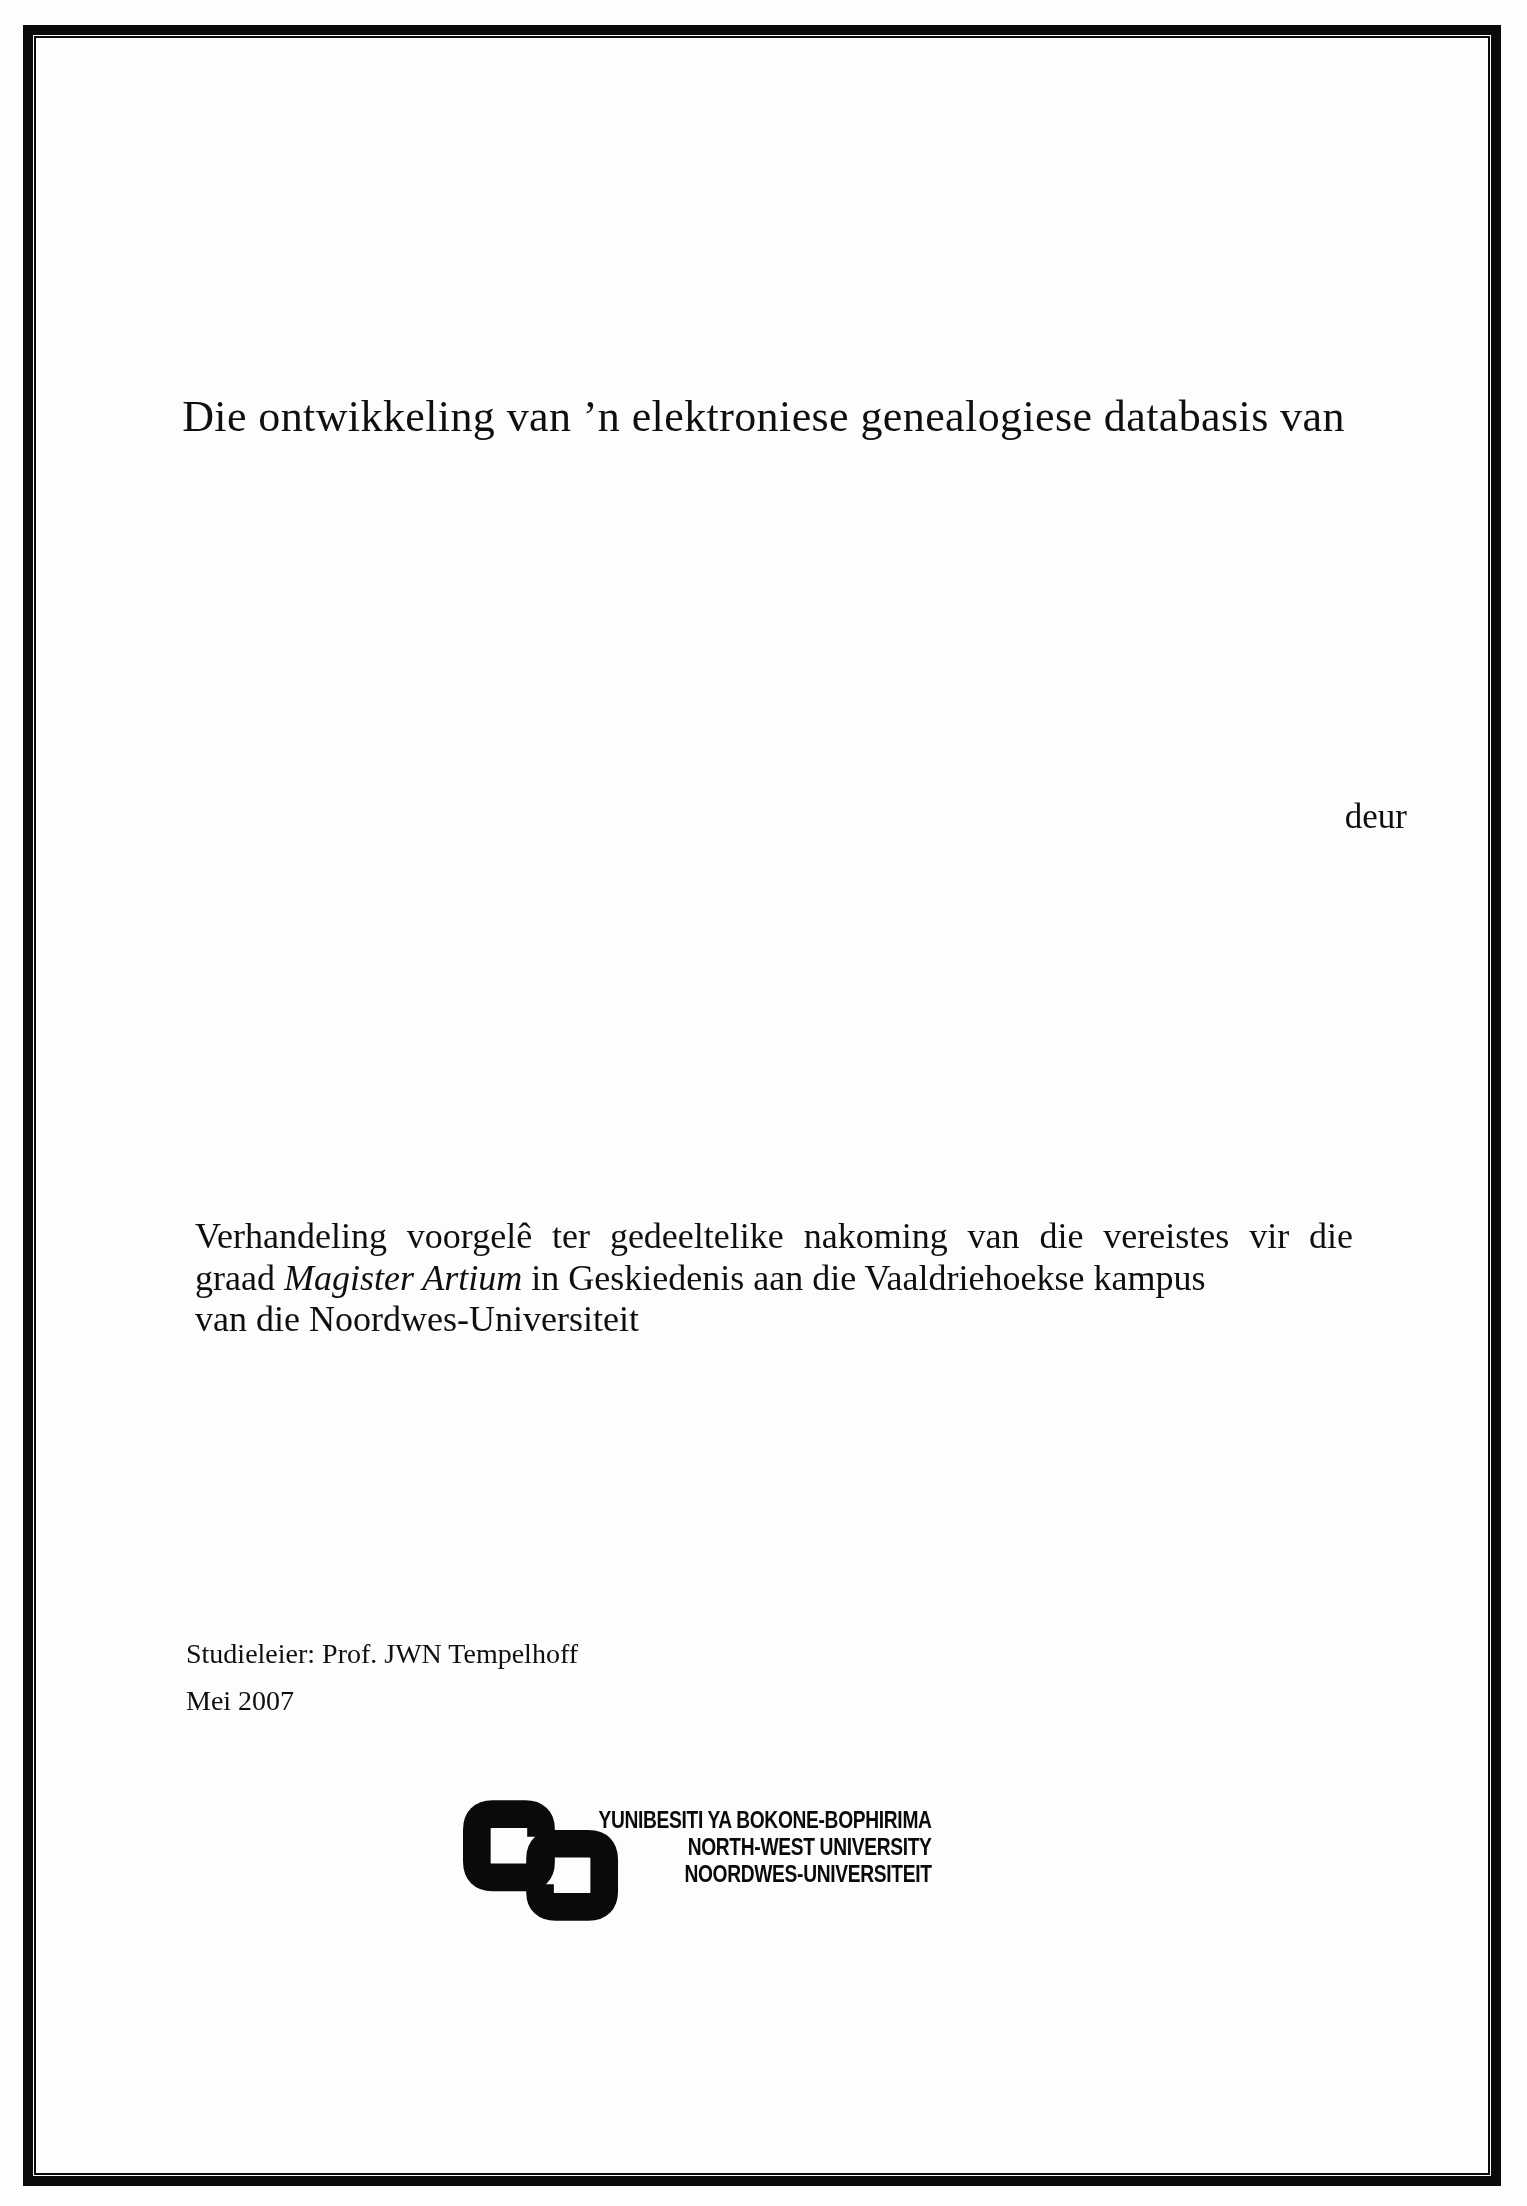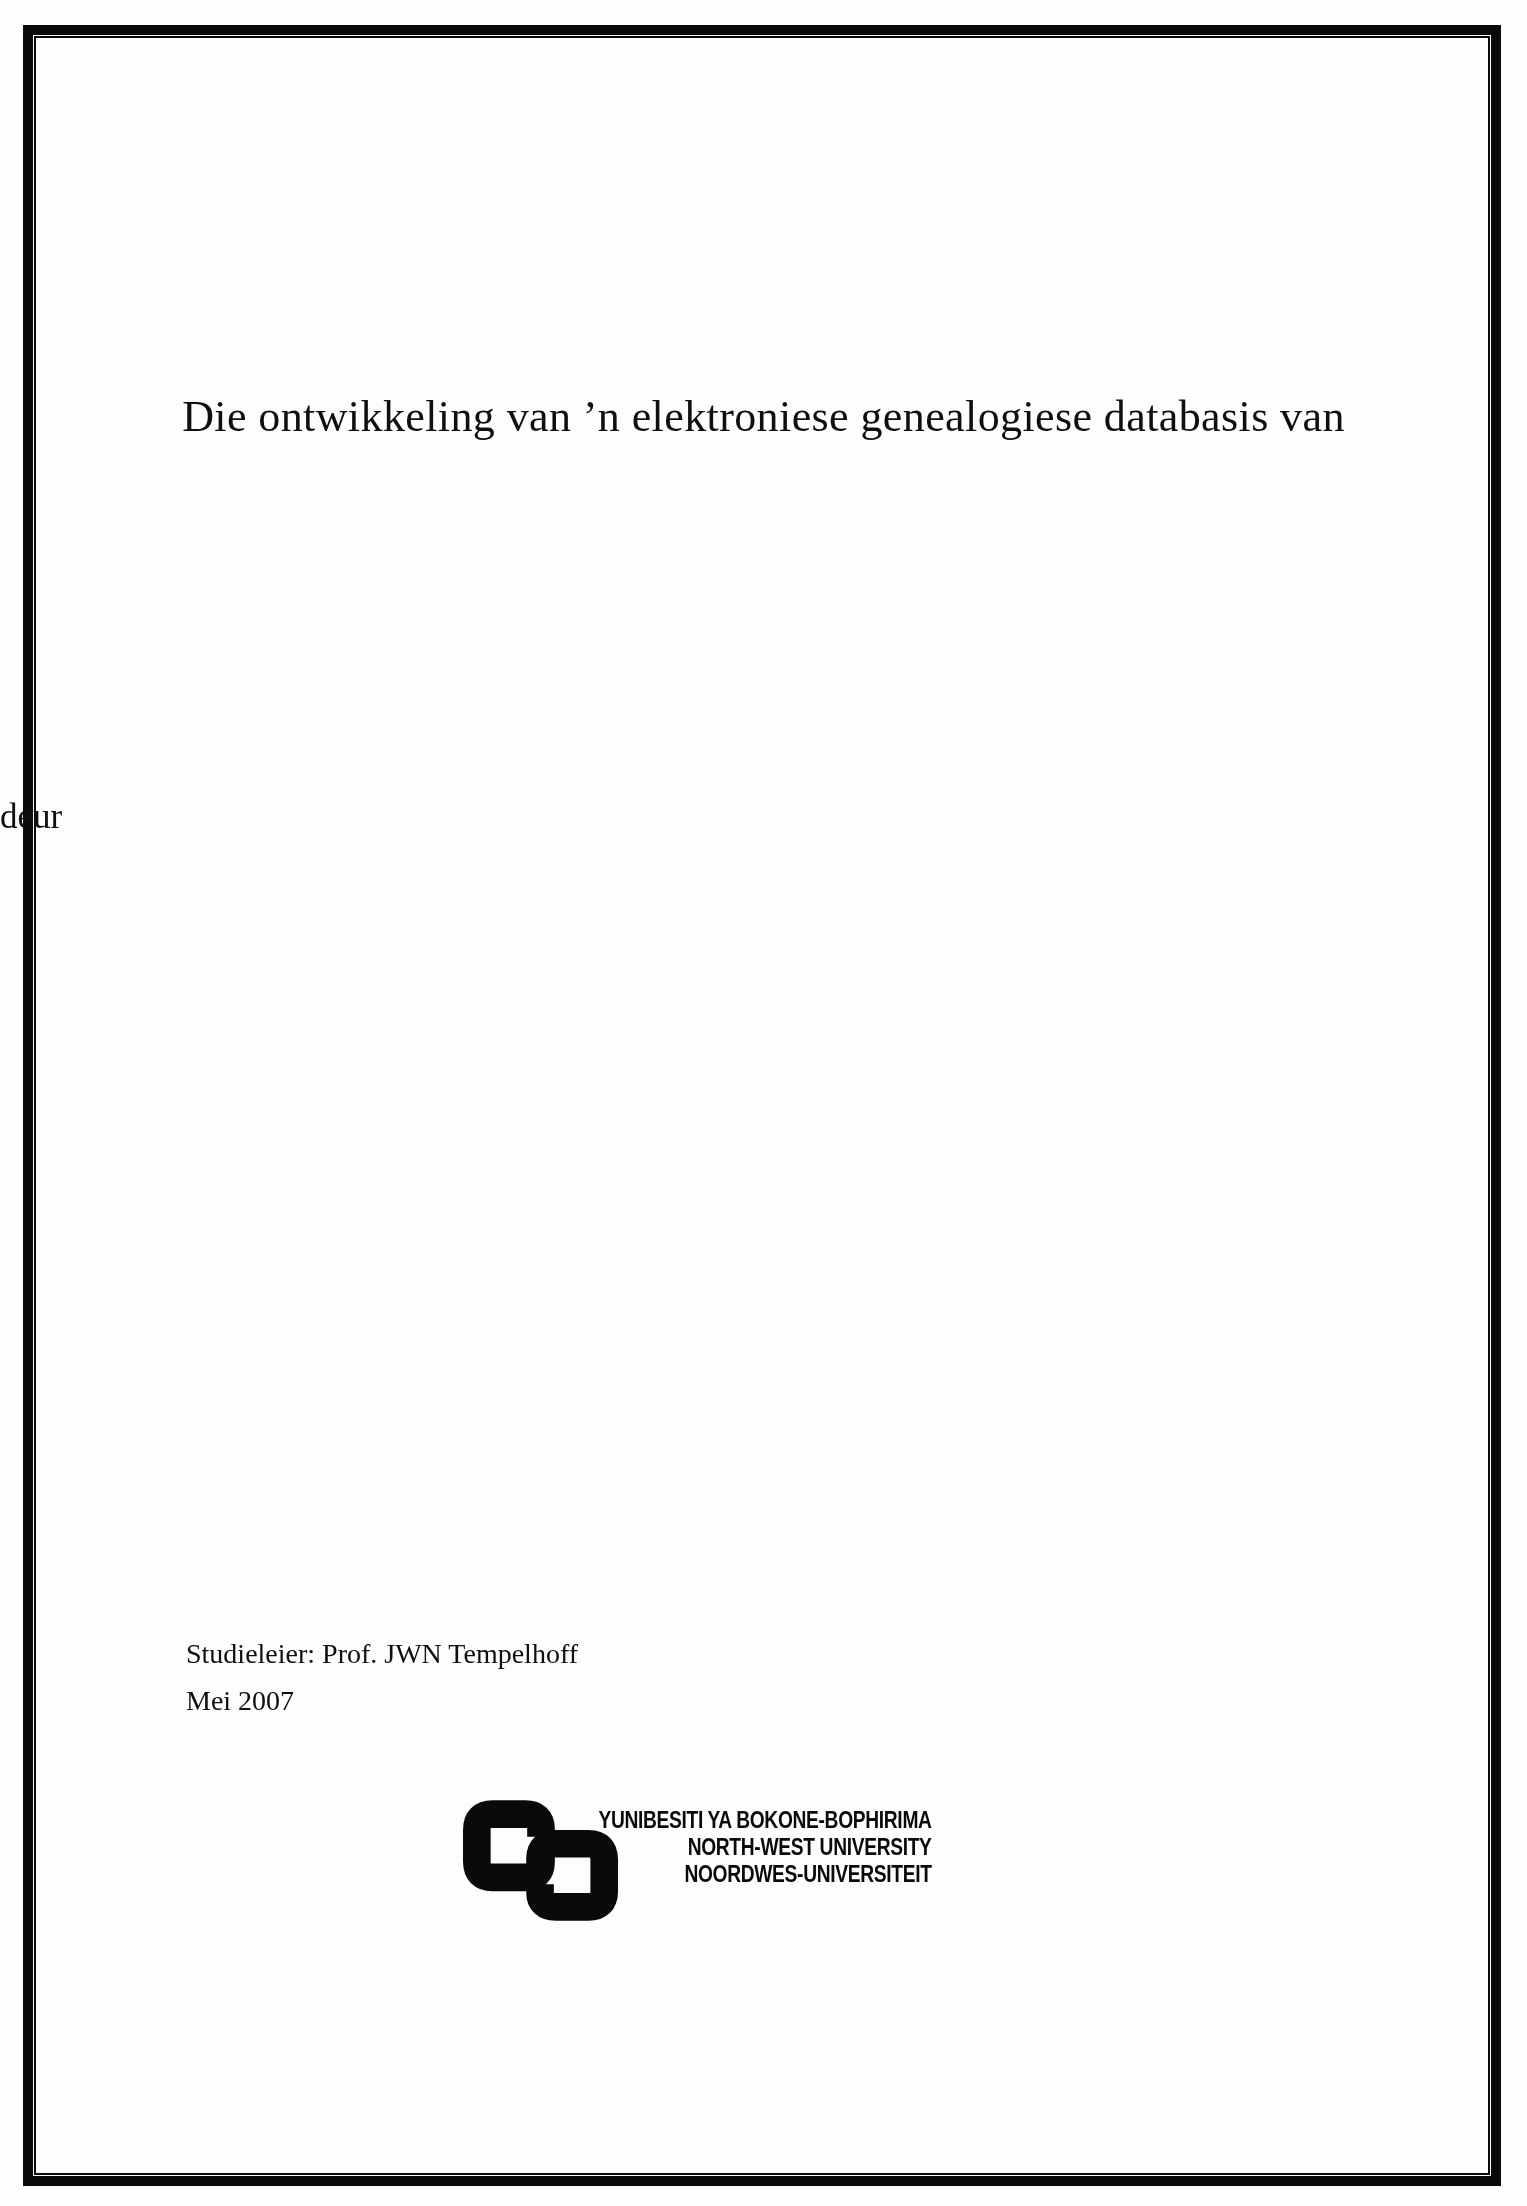--- a/index.html
+++ b/index.html
@@ -30,21 +30,21 @@
     left: 60px; right: 60px; top: 378px;
     text-align: center;
     font-size: 44px;
     line-height: 77px;
     letter-spacing: 0.4px;
     white-space: nowrap;
   }
   .byline {
     position: absolute;
     left: 0; right: 120px; top: 797px;
-    text-align: left;
+    text-align: right;
     font-size: 35px;
     line-height: 40px;
   }
   .author {
     position: absolute;
     left: 0; right: 20px; top: 960px;
     text-align: center;
     font-size: 40px;
     line-height: 48px;
     white-space: nowrap;
@@ -107,20 +107,25 @@
 
   <div class="content">
 
     <div class="title-block">
       <div>Die ontwikkeling van ’n elektroniese genealogiese databasis van</div>
     </div>
 
     <div class="byline">deur</div>
 
 
+    <div class="degree">
+      <div class="just">Verhandeling voorgelê ter gedeeltelike nakoming van die vereistes vir die</div>
+      <div class="nw"><span>graad </span><span class="it">Magister Artium</span><span> in Geskiedenis aan die Vaaldriehoekse kampus</span></div>
+      <div class="nw">van die Noordwes-Universiteit</div>
+    </div>
 
     <div class="supervisor-block">
       <div>Studieleier: Prof. JWN Tempelhoff</div>
       <div>Mei 2007</div>
     </div>
 
     <div class="logo-block">
       <svg class="logo-mark" viewBox="0 0 160 128" xmlns="http://www.w3.org/2000/svg" aria-hidden="true">
         <g fill="none" stroke="currentColor" stroke-width="28" stroke-linecap="butt">
           <path d="M 79 37 L 79 29 Q 79 14 63 14 L 30 14 Q 14 14 14 30 L 14 62 Q 14 78 30 78 L 63 78 Q 79 78 79 63 L 79 55"></path>

